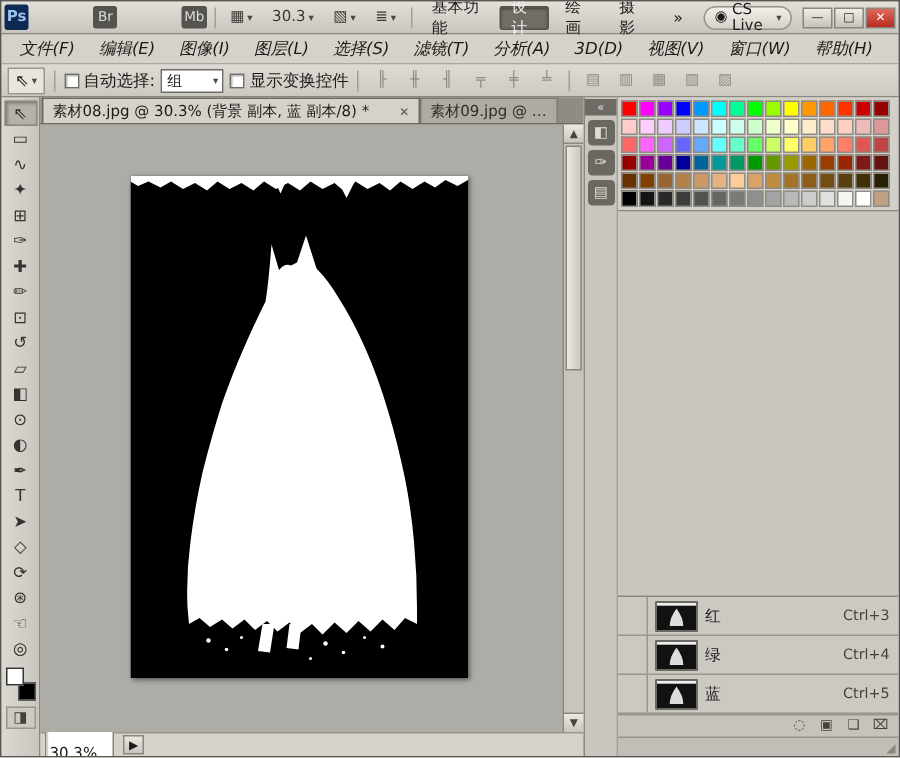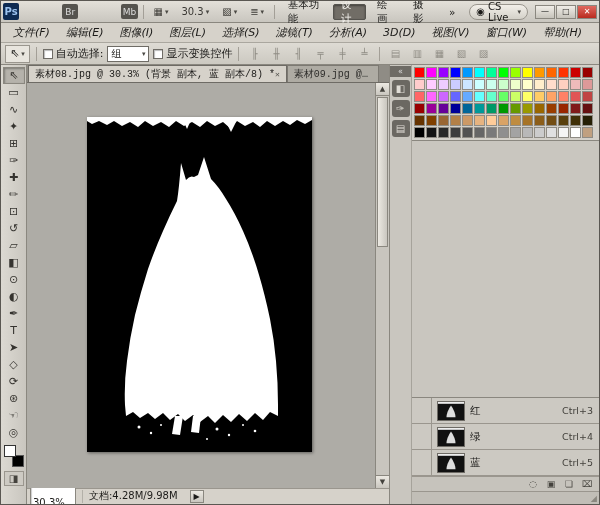--- a/index.html
+++ b/index.html
@@ -42,21 +42,21 @@
   .tool { width:22px; height:17px; display:flex; align-items:center; justify-content:center; font-size:11px; color:#35332f; border:1px solid transparent; }
   .tool.active { background:#b5b2ab; border-color:#8a877f; box-shadow:inset 1px 1px 2px rgba(0,0,0,.3); }
   .fgbg { position:relative; width:22px; height:24px; margin-top:3px; }
   .fg { position:absolute; left:1px; top:1px; width:12px; height:12px; background:#fff; border:1px solid #333; z-index:2; }
   .bg { position:absolute; right:1px; bottom:1px; width:12px; height:12px; background:#000; border:1px solid #555; }
   .qmask { width:20px; height:15px; margin-top:3px; display:flex; align-items:center; justify-content:center; font-size:10px; color:#44423d; border:1px solid #9a968e; background:#cdcac3; }
 
   
   .center { flex:1; display:flex; flex-direction:column; min-width:0; }
   .doctabs { height:18px; background:#8f8c85; border-bottom:1px solid #6e6b65; display:flex; align-items:flex-end; padding-left:1px; flex:0 0 18px; }
-  .doctab { height:17px; display:flex; align-items:center; gap:0; padding:0 6px; font-size:10px; white-space:nowrap;font-family:Liberation Mono, monospace; }
+  .doctab { height:17px; display:flex; align-items:center; gap:20px; padding:0 6px; font-size:10px; white-space:nowrap; }
   .doctab.active { background:#d6d2ca; border:1px solid #6e6b65; border-bottom:none; }
   .doctab.inactive { background:#aeaba3; color:#2e2d2b; border:1px solid #7c7972; border-bottom:none; max-width:92px; overflow:hidden; text-overflow:ellipsis; display:block; line-height:17px; }
   .tabclose { font-size:8px; color:#55534e; }
 
   .canvas { flex:1; position:relative; background:#aeaca6; overflow:hidden; }
   .docimg { position:absolute; left:60px; top:34px; width:225px; height:335px; box-shadow:1px 1px 3px rgba(0,0,0,.45); }
   .vscroll { position:absolute; right:0; top:0; bottom:0; width:14px; background:#c8c5be; border-left:1px solid #8a877f; }
   .varrow { height:13px; display:flex; align-items:center; justify-content:center; font-size:7px; color:#44423d; background:linear-gradient(#ece9e2,#c9c6bf); border-bottom:1px solid #8a877f; }
   .varrow.bottom { position:absolute; bottom:0; left:0; right:0; border-top:1px solid #8a877f; border-bottom:none; }
   .vthumb { position:absolute; top:14px; left:1px; right:1px; height:150px; background:linear-gradient(90deg,#ece9e2,#c9c6bf); border:1px solid #8a877f; }
@@ -253,21 +253,20 @@
         </svg>
         <div class="vscroll">
           <div class="varrow">▲</div>
           <div class="vthumb"></div>
           <div class="varrow bottom">▼</div>
         </div>
       </div>
 
       <div class="statusbar">
         <div class="zoombox">30.3%</div>
-        <div class="docinfo">文档:4.28M/9.98M</div>
         <div class="statarrow">▶</div>
       </div>
     </div>
 
     <div class="dock">
       <div class="iconstrip">
         <div class="collapsebar">«</div>
         <div class="dockico">◧</div>
         <div class="dockico">✑</div>
         <div class="dockico">▤</div>

